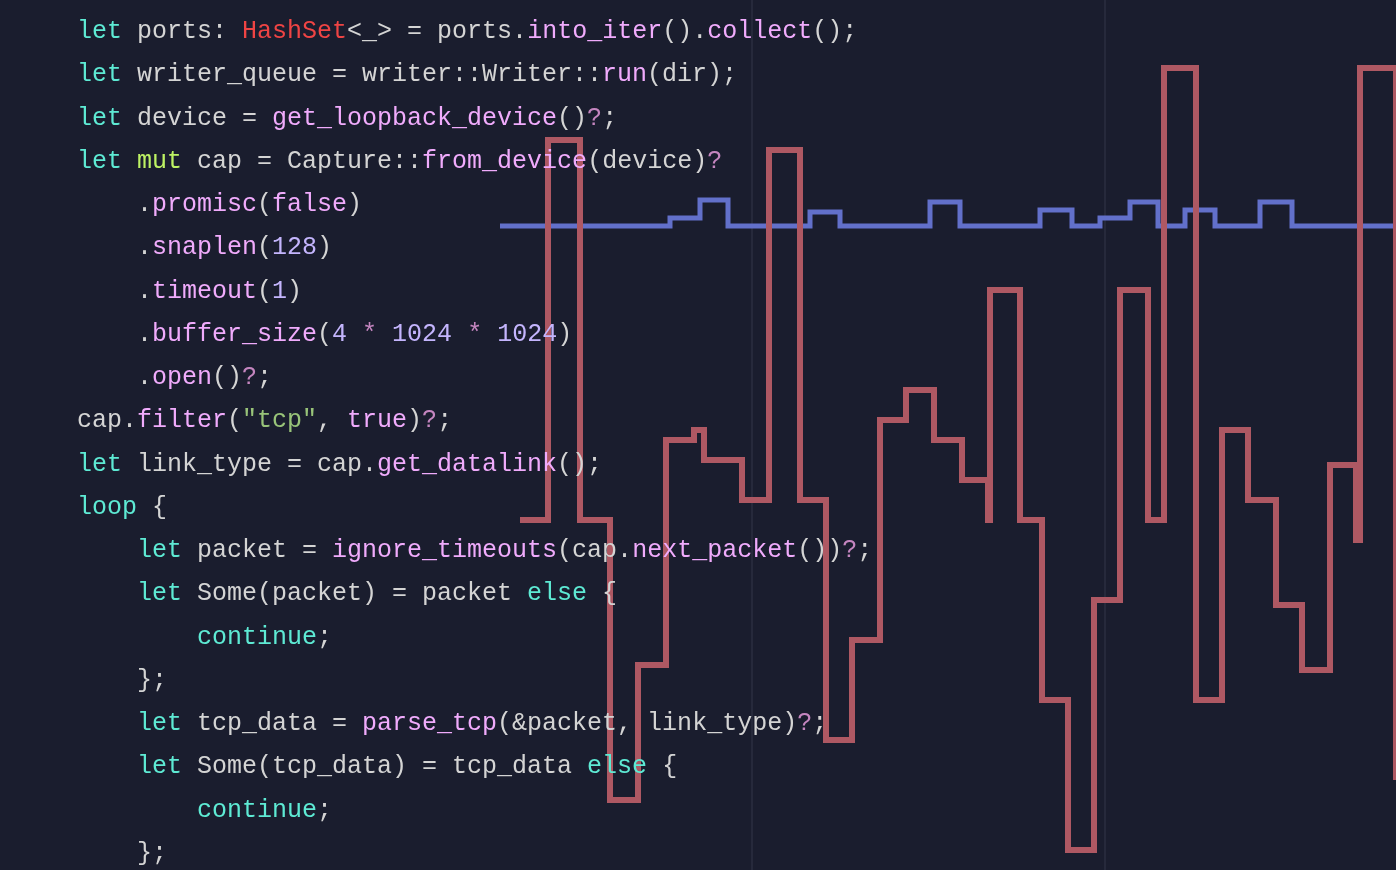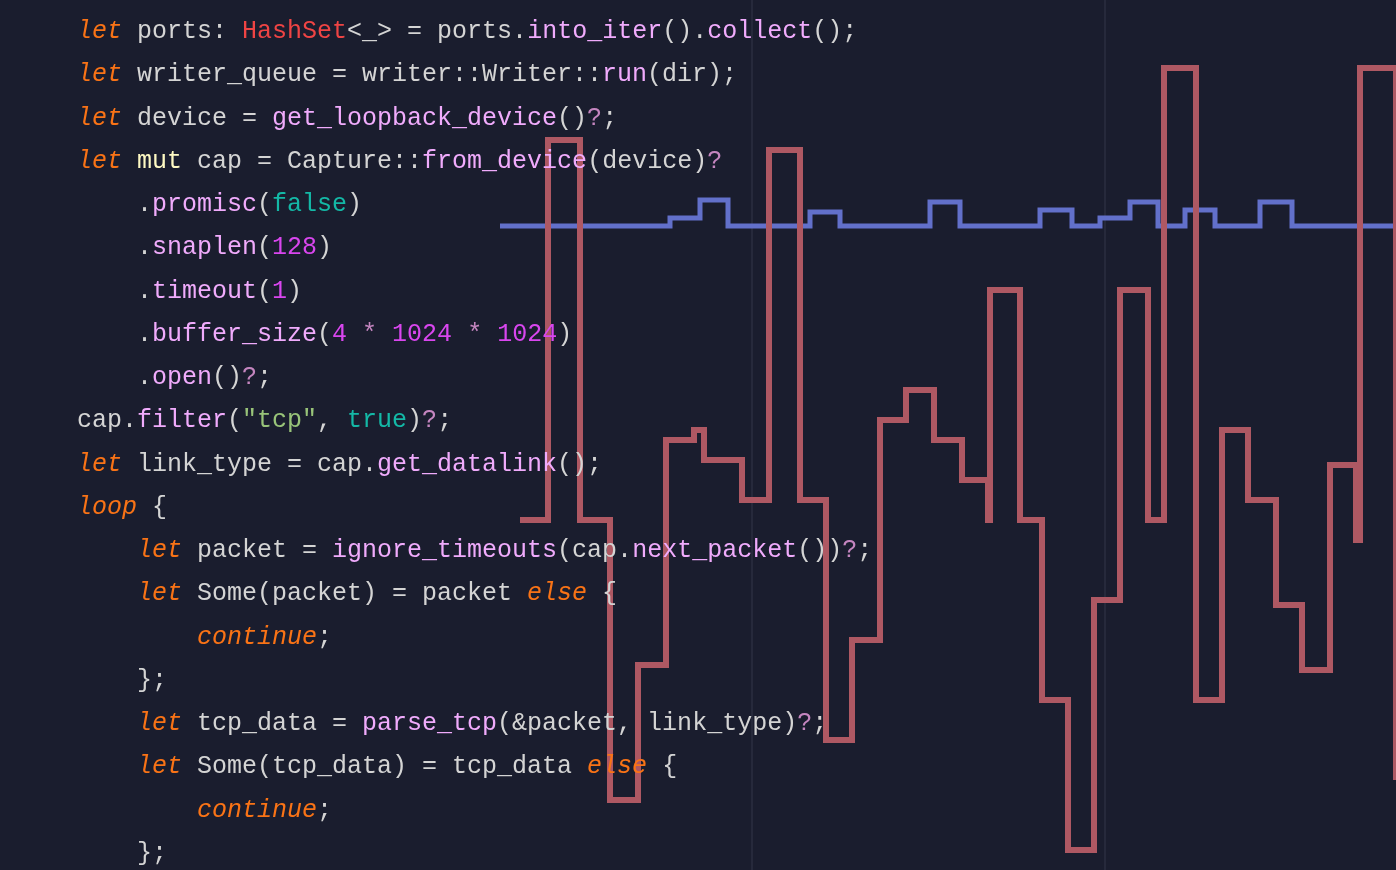--- a/index.html
+++ b/index.html
@@ -23,27 +23,27 @@
       opacity: 0.75;
       pointer-events: none;
     }
     .code-layer {
       position: absolute;
       top: 10px;
       left: 77px;
       white-space: pre;
       z-index: 2;
     }
-    .kw { color: #f97316; font-style: italic; }
-    .mut { color: #fef9c3; }
+    .kw { color: #5eead4; }
+    .mut { color: #bef264; }
     .type { color: #ef4444; }
     .fn { color: #f0abfc; }
-    .num { color: #d946ef; }
+    .num { color: #c4b5fd; }
     .str { color: #98c379; }
-    .bool { color: #14b8a6; }
+    .bool { color: #f0abfc; }
     .op { color: #c586c0; }
     .err { color: #c586c0; }
   </style>
 </head>
 <body>
 
 <svg class="chart-layer" viewBox="0 0 1396 870" preserveAspectRatio="none">
   <g>
     <line x1="752" y1="0" x2="752" y2="870" stroke="#2a2d40" stroke-width="2"></line>
     <line x1="1105" y1="0" x2="1105" y2="870" stroke="#2a2d40" stroke-width="2"></line>

